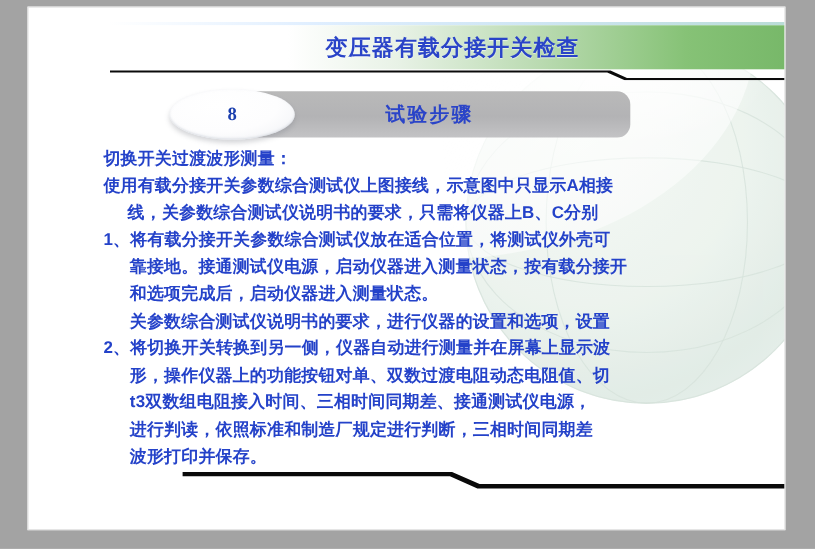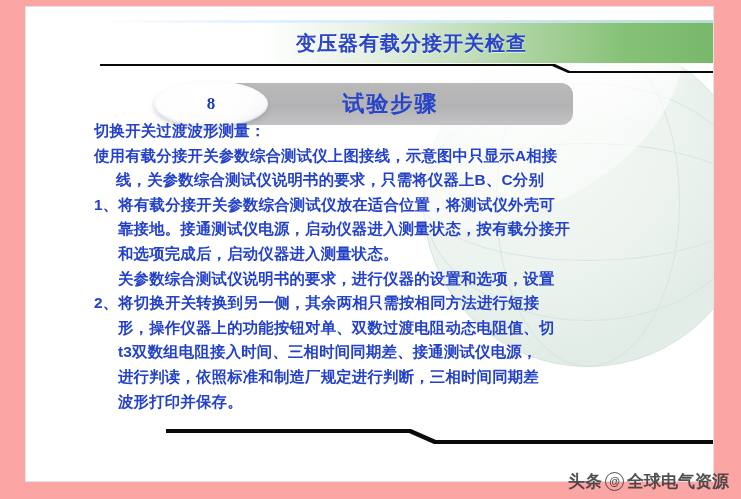--- a/index.html
+++ b/index.html
@@ -4,21 +4,21 @@
 <style>
   html,body{margin:0;padding:0;background:#ffffff;}
   body{
     width:741px;height:499px;overflow:hidden;
     font-family:"Liberation Sans","DejaVu Sans",sans-serif;
   }
 
   
   .slide{
     position:relative;width:741px;height:499px;
-    background:#fca5a5;
+    background:#a3a3a3;
     box-sizing:border-box;
   }
   .page-border{
     position:absolute;left:25px;top:6px;width:689px;height:476px;
     border:1px solid #e3e3e3;
     box-sizing:border-box;
     background:#ffffff;
     overflow:hidden;
   }
 
@@ -72,38 +72,38 @@
 
   
   .sub-band{
     position:absolute;left:182px;top:76px;width:365px;height:42px;
     background:linear-gradient(180deg,#b9b9b9 0%,#b3b3b5 55%,#c3c3c5 100%);
     border-radius:6px 12px 12px 6px;
   }
   .sub-title{
     position:absolute;left:182px;top:76px;width:365px;height:42px;
     display:flex;align-items:center;justify-content:center;
-    color:#2a44c8;font-weight:bold;font-size:22px;letter-spacing:2px;
+    color:#2a44c8;font-weight:bold;font-size:18px;letter-spacing:2px;
     white-space:nowrap;
   }
   .badge{
     position:absolute;left:128px;top:74px;width:114px;height:46px;
     border-radius:50%;
     background:radial-gradient(ellipse at 38% 32%,#ffffff 0%,#fdfdfe 55%,#eef0f4 100%);
     box-shadow:0 3px 5px rgba(120,125,135,.32), inset 0 -1px 2px rgba(190,195,205,.5);
     display:flex;align-items:center;justify-content:center;
   }
   .badge-num{
     color:#1b3fae;font-weight:bold;font-size:17px;
     font-family:"Liberation Serif","DejaVu Serif",serif;
   }
 
   
   .body{
-    position:absolute;left:68px;top:112px;width:580px;
+    position:absolute;left:68px;top:126px;width:580px;
     color:#2442c9;font-weight:bold;font-size:15.4px;line-height:24.6px;
     letter-spacing:.2px;
   }
   .line{white-space:nowrap;}
   .indent-1{padding-left:22px;}
   .indent-2{padding-left:24px;}
 
   
   .zig{
     position:absolute;left:55px;bottom:34px;width:640px;height:22px;
@@ -156,31 +156,26 @@
       <div class="line">切换开关过渡波形测量：</div>
 
       <div class="line">使用有载分接开关参数综合测试仪上图接线，示意图中只显示A相接</div>
       <div class="line indent-1">线，关参数综合测试仪说明书的要求，只需将仪器上B、C分别</div>
 
       <div class="line"><span>1、</span><span>将有载分接开关参数综合测试仪放在适合位置，将测试仪外壳可</span></div>
       <div class="line indent-2">靠接地。接通测试仪电源，启动仪器进入测量状态，按有载分接开</div>
       <div class="line indent-2">和选项完成后，启动仪器进入测量状态。</div>
       <div class="line indent-2">关参数综合测试仪说明书的要求，进行仪器的设置和选项，设置</div>
 
-      <div class="line"><span>2、</span><span>将切换开关转换到另一侧，其余两相只需按相同方法进行短接</span></div>
+      <div class="line"><span>2、</span><span>将切换开关转换到另一侧，仪器自动进行测量并在屏幕上显示波</span></div>
       <div class="line indent-2">形，操作仪器上的功能按钮对单、双数过渡电阻动态电阻值、切</div>
       <div class="line indent-2">t3双数组电阻接入时间、三相时间同期差、接通测试仪电源，</div>
       <div class="line indent-2">进行判读，依照标准和制造厂规定进行判断，三相时间同期差</div>
       <div class="line indent-2">波形打印并保存。</div>
     </div>
 
     <svg class="zig" viewBox="0 0 640 22" preserveAspectRatio="none">
       <polygon points="85,4 330,4 355,15 640,15 640,19 353,19 328,8 85,8" fill="#0a0a0a"></polygon>
     </svg>
 
   </div>
 
-  <div class="footer-mark">
-    <span>头条</span>
-    <span class="footer-at">@</span>
-    <span>全球电气资源</span>
-  </div>
 </div>
 
 </body></html>

